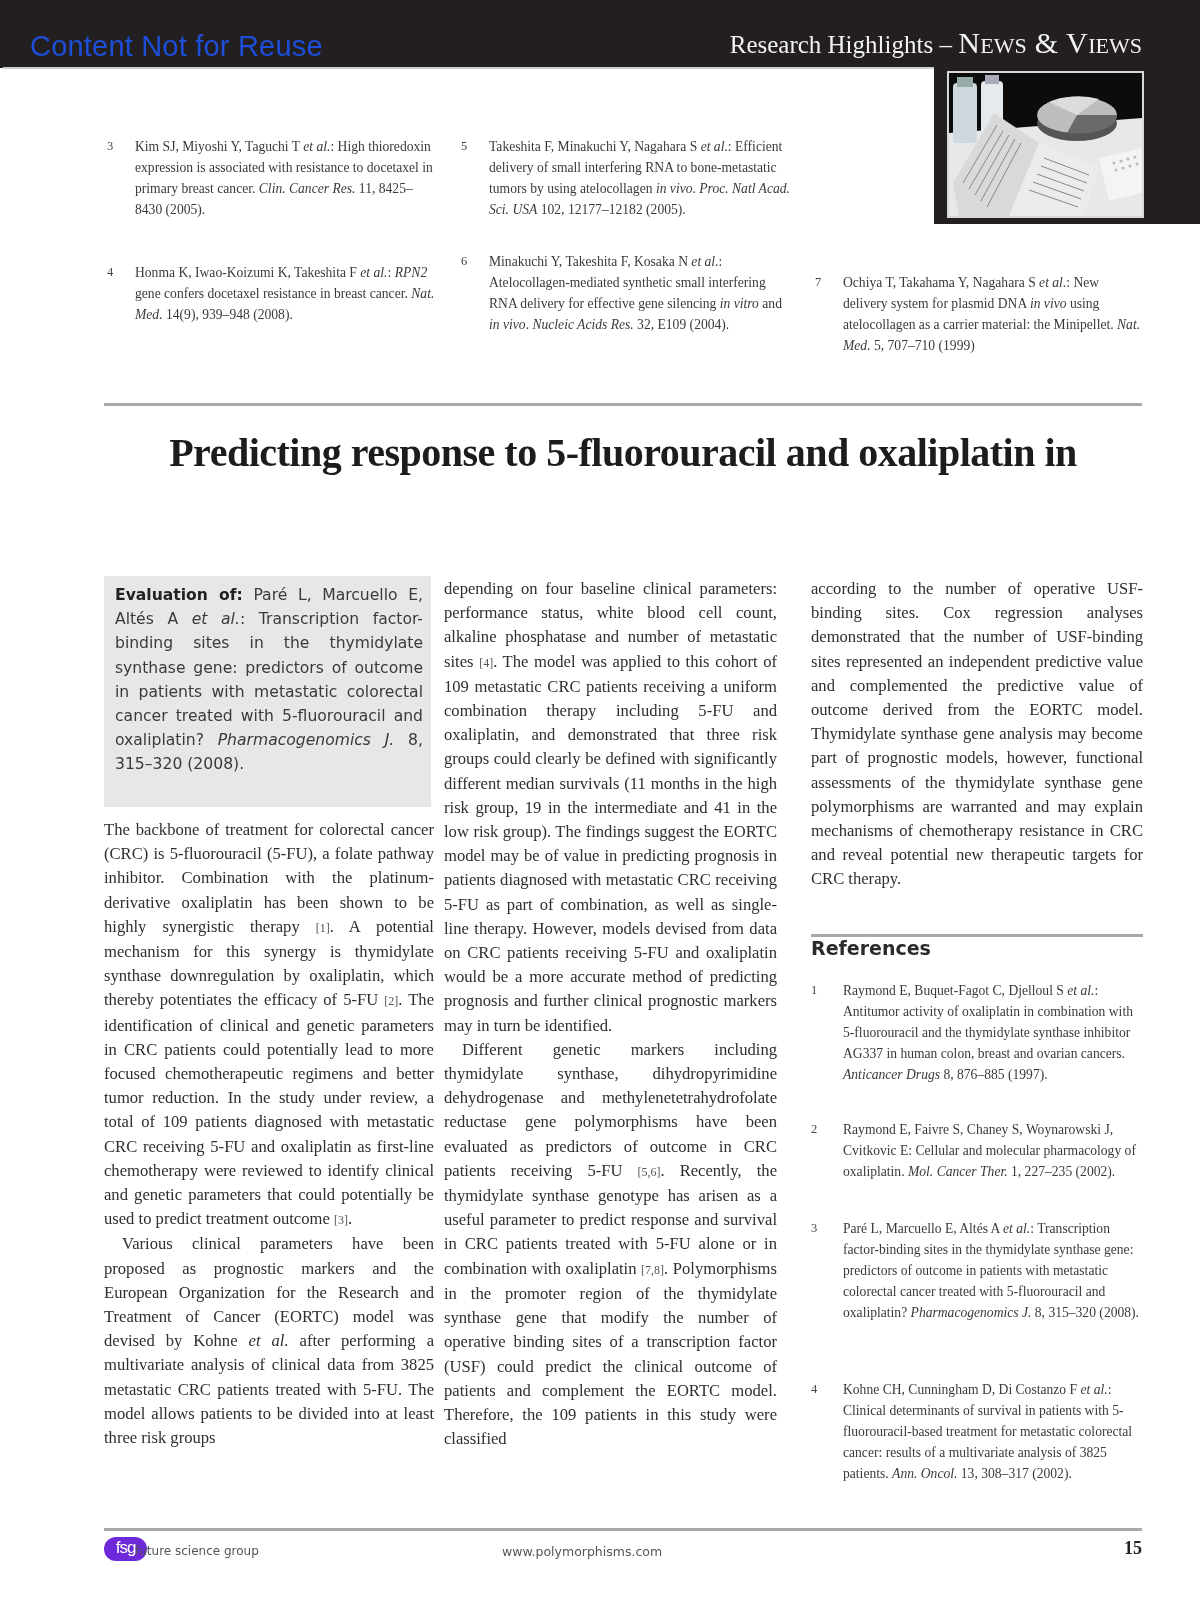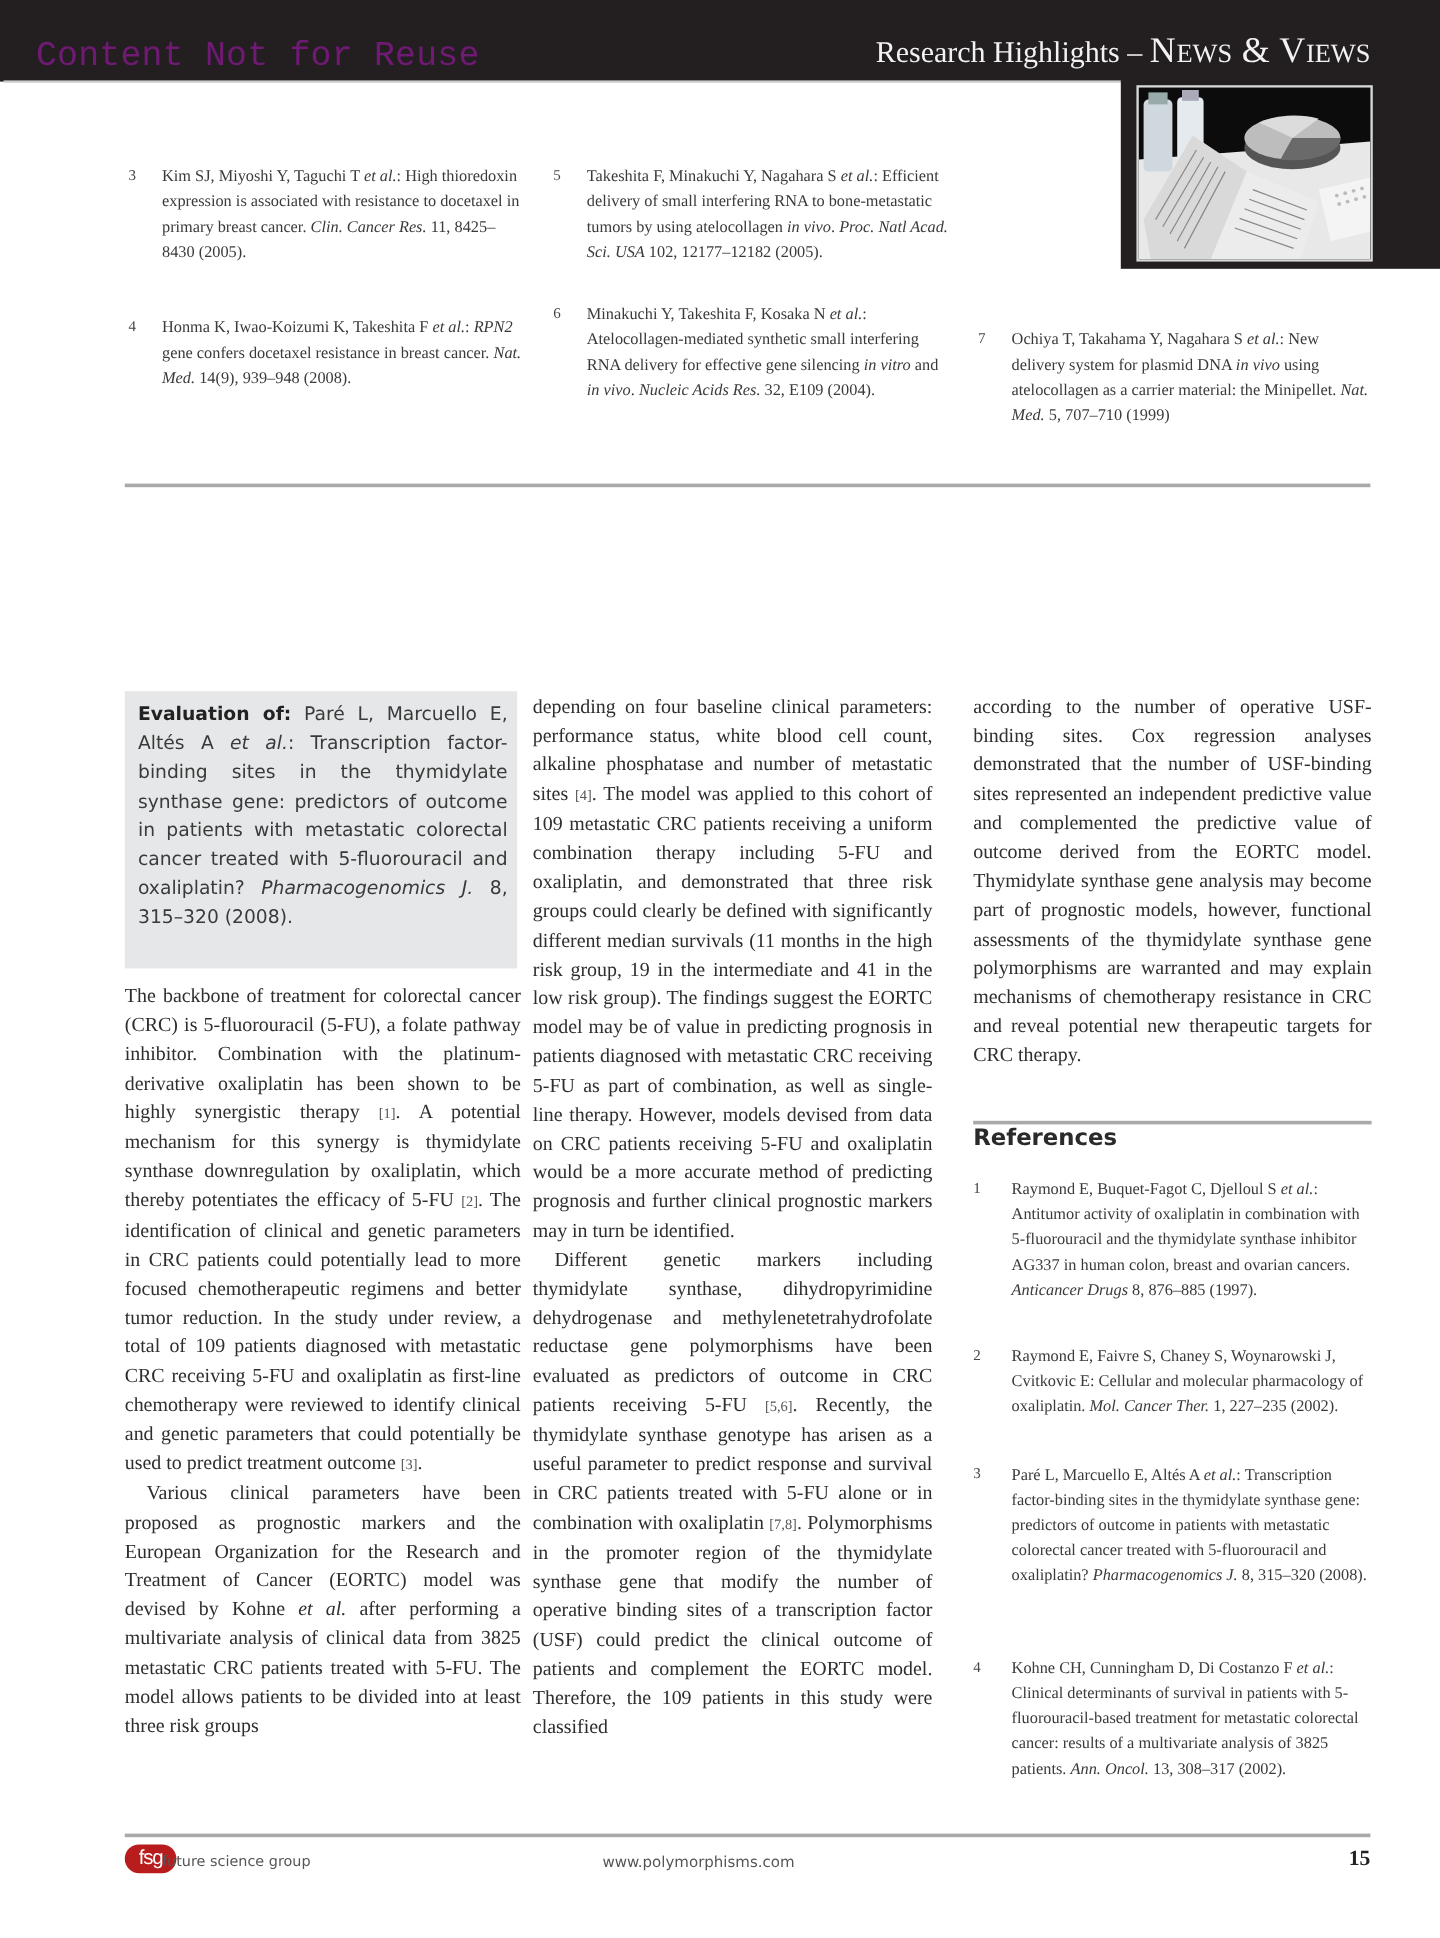--- a/index.html
+++ b/index.html
@@ -1,19 +1,19 @@
 <!DOCTYPE html>
 <html><head>
 <meta charset="utf-8">
 <style>
   html, body { margin:0; padding:0; }
   body { width:1200px; height:1615px; background:#ffffff; position:relative; overflow:hidden; font-family:"Liberation Serif", serif; color:#2a2a2a; }
   .topbar { position:absolute; left:0; top:0; width:1200px; height:68px; background:#231f20; }
   .topbar-line { position:absolute; left:3px; top:67px; width:1197px; height:2px; background:#cfcfcf; }
-  .watermark { position:absolute; left:30px; top:30px; font-family:Liberation Mono, monospace; font-size:29px; color:#701a75; letter-spacing:0.2px; }
+  .watermark { position:absolute; left:30px; top:30px; font-family:Liberation Sans, sans-serif; font-size:29px; color:#1d4ed8; letter-spacing:0.2px; }
   .section-title { position:absolute; right:58px; top:26px; color:#f2f2f2; font-family:"Liberation Serif", serif; font-size:25px; white-space:nowrap; }
   .section-title .big { font-size:30px; letter-spacing:0.5px; }
   .section-title .sc { font-size:22px; }
   .hero-box { position:absolute; left:934px; top:60px; width:266px; height:164px; background:#231f20; }
   .hero-img { position:absolute; left:947px; top:71px; width:193px; height:143px; border:2px solid #d8d8d8; background:#111; overflow:hidden; }
 
   .topref { position:absolute; font-size:13.6px; line-height:21px; color:#3a3a3a; }
   .topref .num { position:absolute; left:-28px; top:0; font-size:12.5px; color:#444; }
   .topref i { font-style:italic; }
 
@@ -27,21 +27,21 @@
   .col { position:absolute; font-size:16.6px; line-height:24.2px; color:#2e2e2e; text-align:justify; hyphens:manual; }
   .col p { margin:0; }
   .col p.indent { text-indent:18px; }
   .cite { font-size:12px; color:#555; }
 
   .refs-head { position:absolute; left:811px; top:937px; font-family:"DejaVu Sans", sans-serif; font-weight:bold; font-size:19px; color:#2a2a2a; }
   .ref { position:absolute; left:843px; width:300px; font-size:13.6px; line-height:21px; color:#3a3a3a; }
   .ref .num { position:absolute; left:-32px; top:0; font-size:12.5px; color:#444; }
 
   .footer-rule { position:absolute; left:104px; top:1528px; width:1038px; height:3px; background:#a9a9a9; }
-  .fsg-logo { position:absolute; left:104px; top:1537px; width:43px; height:24px; background:#b91c1c; color:#fff; border-radius:12px; font-family:"Liberation Sans", sans-serif; font-size:17px; line-height:22px; text-align:center; letter-spacing:-1px; }
+  .fsg-logo { position:absolute; left:104px; top:1537px; width:43px; height:24px; background:#6d28d9; color:#fff; border-radius:12px; font-family:"Liberation Sans", sans-serif; font-size:17px; line-height:22px; text-align:center; letter-spacing:-1px; }
   .fsg-text { position:absolute; left:135px; top:1544px; font-family:"DejaVu Sans", sans-serif; font-size:12px; color:#555; }
   .site { position:absolute; left:502px; top:1544px; font-family:"DejaVu Sans", sans-serif; font-size:12.5px; color:#555; }
   .pagenum { position:absolute; right:58px; top:1538px; font-family:Liberation Serif, serif; font-weight:bold; font-size:18px; color:#222; }
 </style>
 </head>
 <body>
 
 <div class="topbar"></div>
 <div class="topbar-line"></div>
 <div class="watermark">Content Not for Reuse</div>
@@ -106,21 +106,21 @@
   <span class="num">6</span>
   <span>Minakuchi Y, Takeshita F, Kosaka N </span><i>et al.</i><span>: Atelocollagen-mediated synthetic small interfering RNA delivery for effective gene silencing </span><i>in vitro</i><span> and </span><i>in vivo</i><span>. </span><i>Nucleic Acids Res.</i><span> 32, E109 (2004).</span>
 </div>
 <div class="topref" style="left:843px; top:272px; width:300px;">
   <span class="num">7</span>
   <span>Ochiya T, Takahama Y, Nagahara S </span><i>et al.</i><span>: New delivery system for plasmid DNA </span><i>in vivo</i><span> using atelocollagen as a carrier material: the Minipellet. </span><i>Nat. Med.</i><span> 5, 707–710 (1999)</span>
 </div>
 
 <div class="rule-thick" style="top:403px;"></div>
 <h1 class="title" style="margin:0;">
-  <br>
+  <span>Predicting response to 5-fluorouracil and oxaliplatin in</span><br>
 </h1>
 
 <div class="evalbox"></div>
 <div class="evaltext">
   <b>Evaluation of:</b><span> Paré L, Marcuello E, Altés A </span><i>et al.</i><span>: Transcription factor-binding sites in the thymidylate synthase gene: predictors of outcome in patients with metastatic colorectal cancer treated with 5-fluorouracil and oxaliplatin? </span><i>Pharmacogenomics J.</i><span> 8, 315–320 (2008).</span>
 </div>
 
 <div class="col" style="left:104px; top:818px; width:330px;">
   <p><span>The backbone of treatment for colorectal cancer (CRC) is 5-fluorouracil (5-FU), a folate pathway inhibitor. Combination with the platinum-derivative oxaliplatin has been shown to be highly synergistic therapy </span><span class="cite">[1]</span><span>. A potential mechanism for this synergy is thymidylate synthase downregulation by oxaliplatin, which thereby potentiates the efficacy of 5-FU </span><span class="cite">[2]</span><span>. The identification of clinical and genetic parameters in CRC patients could potentially lead to more focused chemotherapeutic regimens and better tumor reduction. In the study under review, a total of 109 patients diagnosed with metastatic CRC receiving 5-FU and oxaliplatin as first-line chemotherapy were reviewed to identify clinical and genetic parameters that could potentially be used to predict treatment outcome </span><span class="cite">[3]</span><span>.</span></p>
   <p class="indent"><span>Various clinical parameters have been proposed as prognostic markers and the European Organization for the Research and Treatment of Cancer (EORTC) model was devised by Kohne </span><i>et al.</i><span> after performing a multivariate analysis of clinical data from 3825 metastatic CRC patients treated with 5-FU. The model allows patients to be divided into at least three risk groups</span></p>

